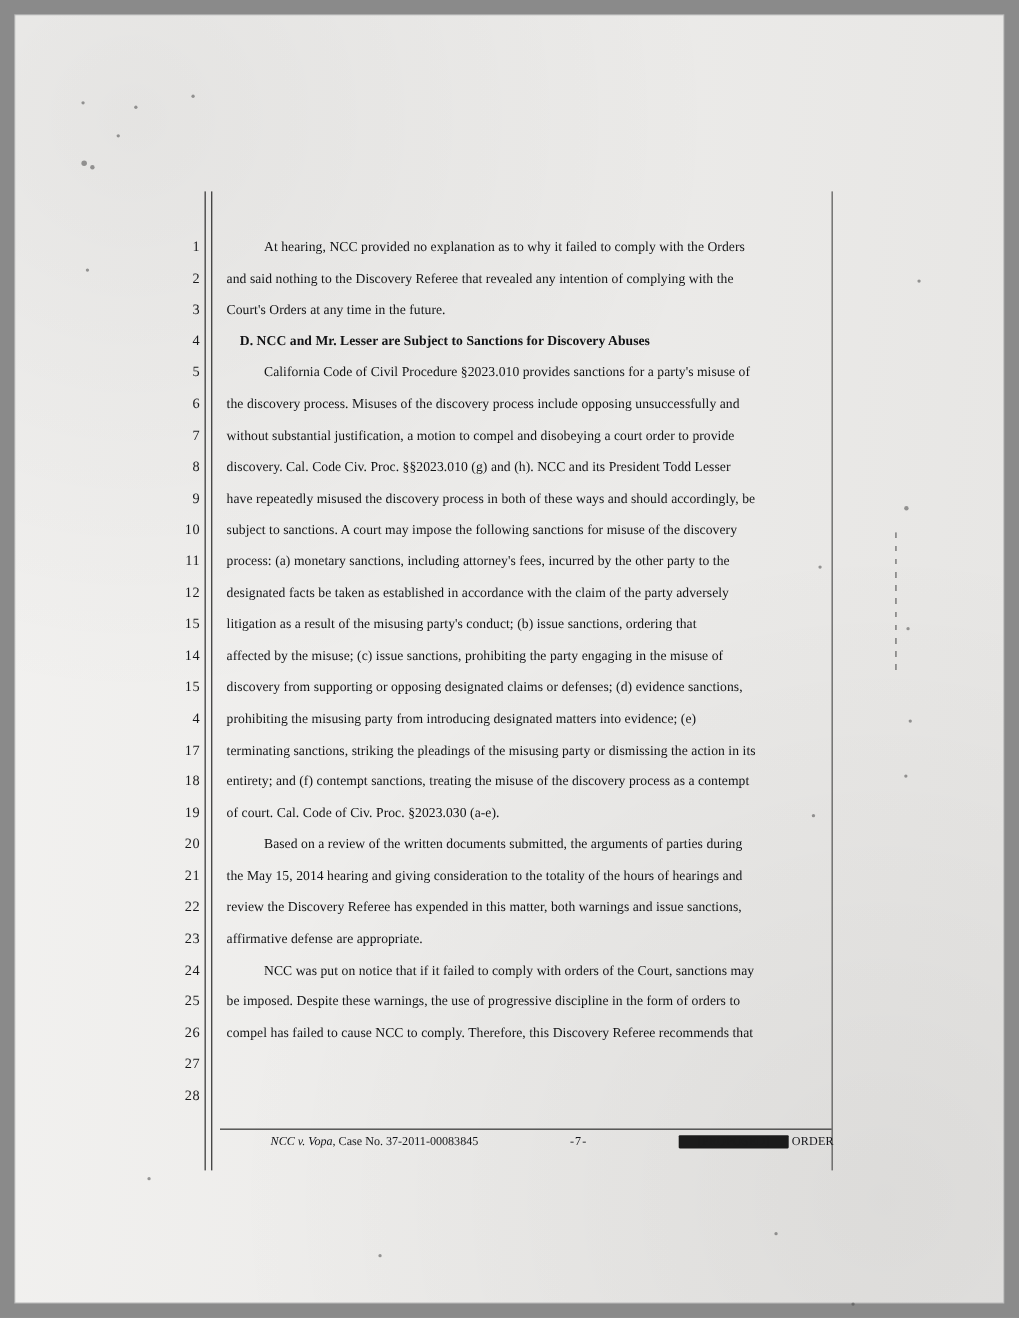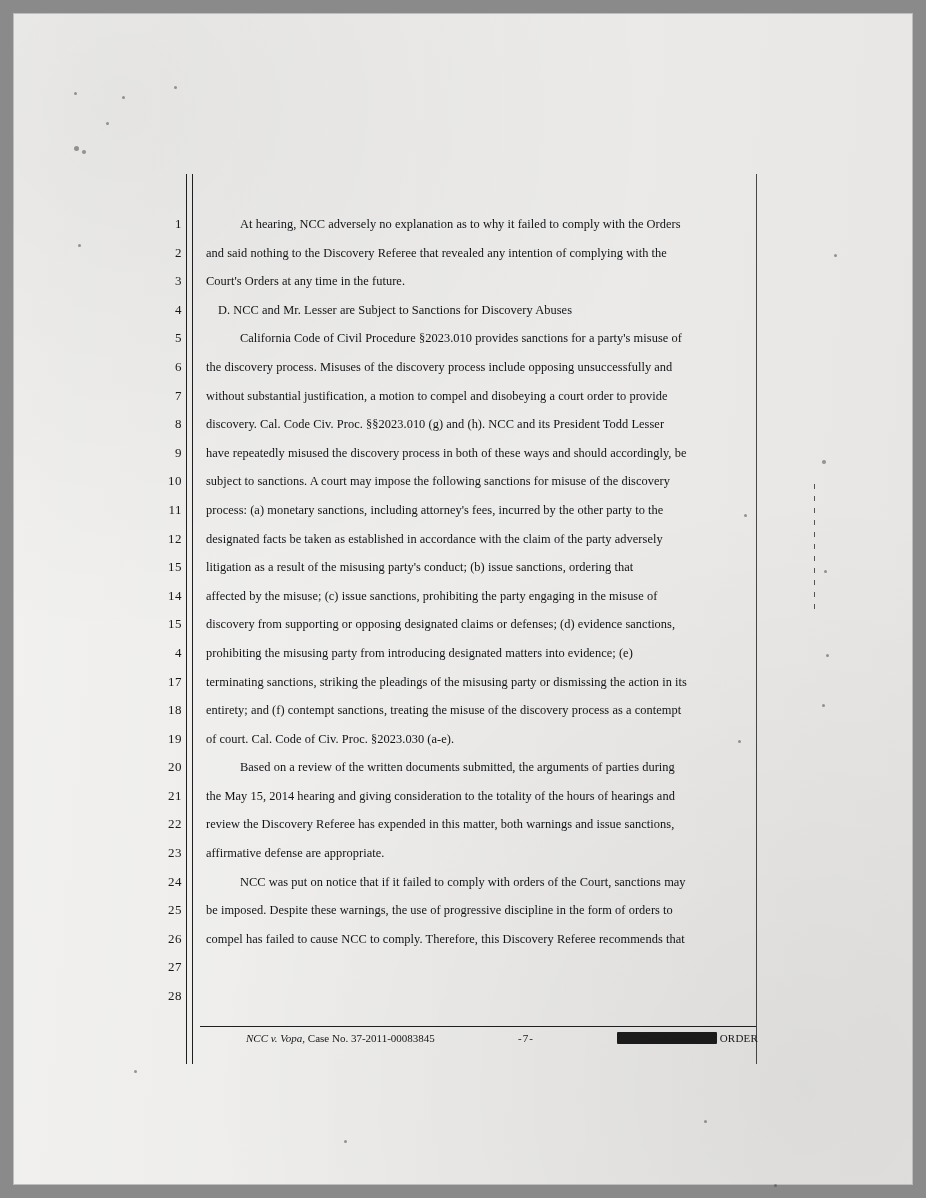--- a/index.html
+++ b/index.html
@@ -99,21 +99,21 @@
   .body-text p {
     margin: 0;
     height: 28.6px;
     line-height: 28.6px;
     white-space: nowrap;
     overflow: visible;
   }
   .indent { padding-left: 34px; }
   .heading {
     padding-left: 12px;
-    font-weight: normal;
+    font-weight: bold;
   }
 
   
   .footer-rule {
     position: absolute;
     left: 186px;
     top: 1012px;
     width: 556px;
     height: 1px;
     background: #1f1f1f;
@@ -207,21 +207,21 @@
     <div>22</div>
     <div>23</div>
     <div>24</div>
     <div>25</div>
     <div>26</div>
     <div>27</div>
     <div>28</div>
   </div>
 
   <div class="body-text">
-    <p class="indent">At hearing, NCC adversely no explanation as to why it failed to comply with the Orders</p>
+    <p class="indent">At hearing, NCC provided no explanation as to why it failed to comply with the Orders</p>
     <p>and said nothing to the Discovery Referee that revealed any intention of complying with the</p>
     <p>Court's Orders at any time in the future.</p>
     <p class="heading">D.   NCC and Mr. Lesser are Subject to Sanctions for Discovery Abuses</p>
     <p class="indent">California Code of Civil Procedure §2023.010 provides sanctions for a party's misuse of</p>
     <p>the discovery process.  Misuses of the discovery process include opposing unsuccessfully and</p>
     <p>without substantial justification, a motion to compel and disobeying a court order to provide</p>
     <p>discovery.  Cal. Code Civ. Proc. §§2023.010 (g) and (h).  NCC and its President Todd Lesser</p>
     <p>have repeatedly misused the discovery process in both of these ways and should accordingly, be</p>
     <p>subject to sanctions.  A court may impose the following sanctions for misuse of the discovery</p>
     <p>process:  (a) monetary sanctions, including attorney's fees, incurred by the other party to the</p>

